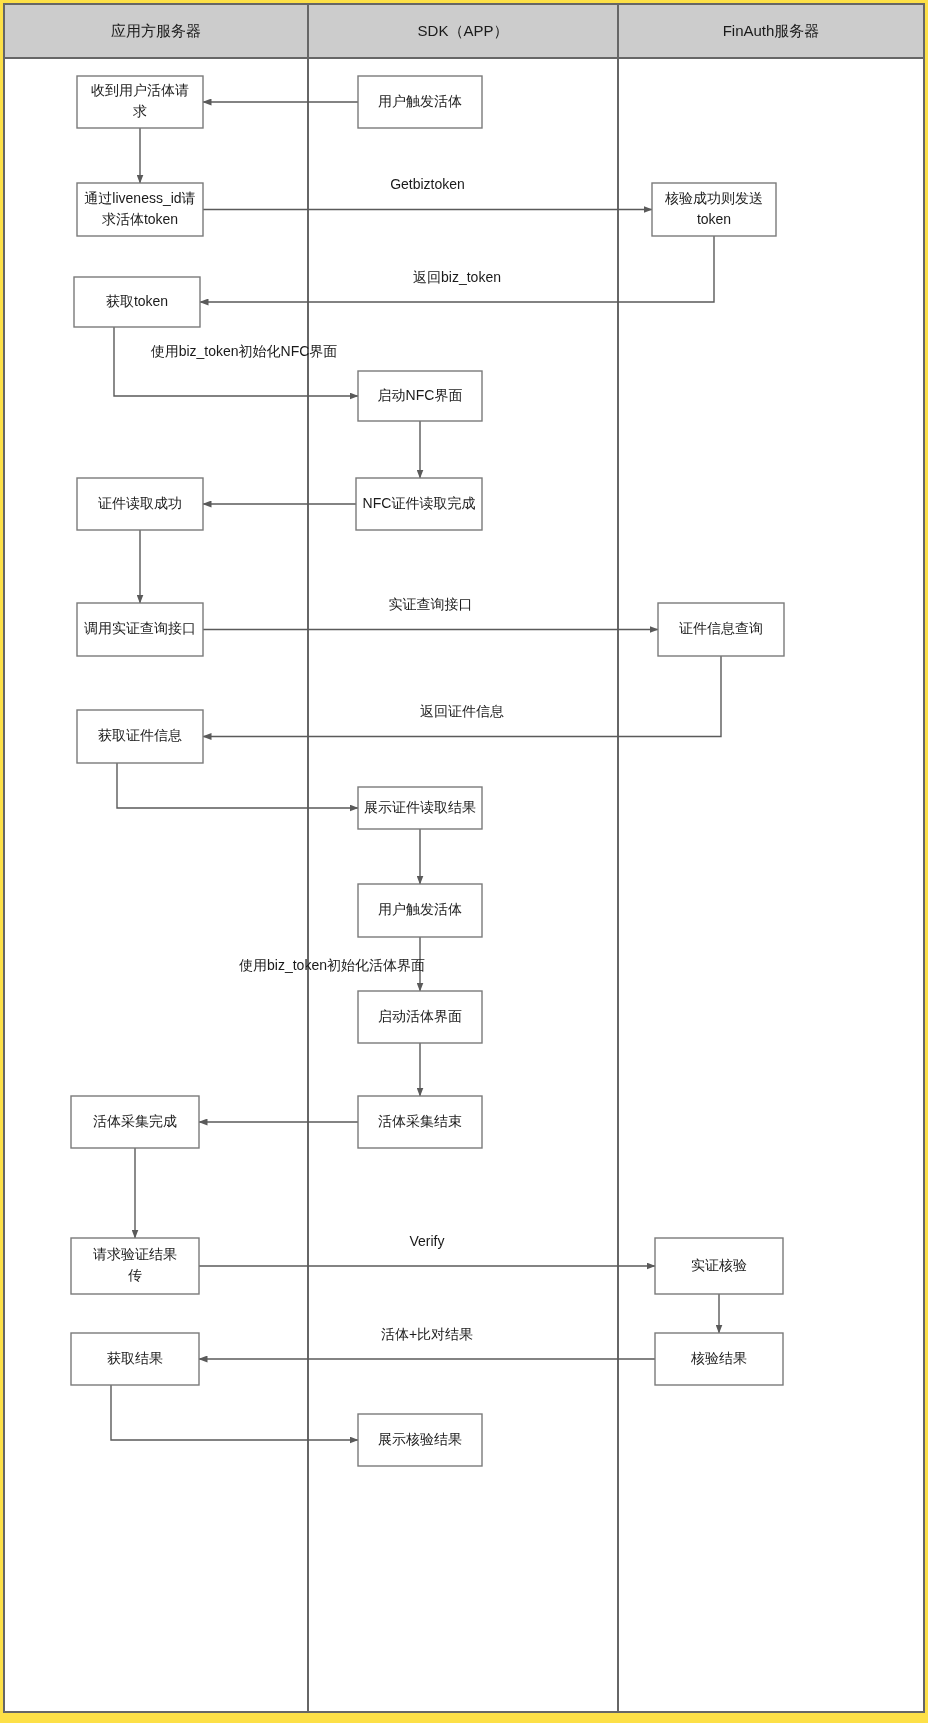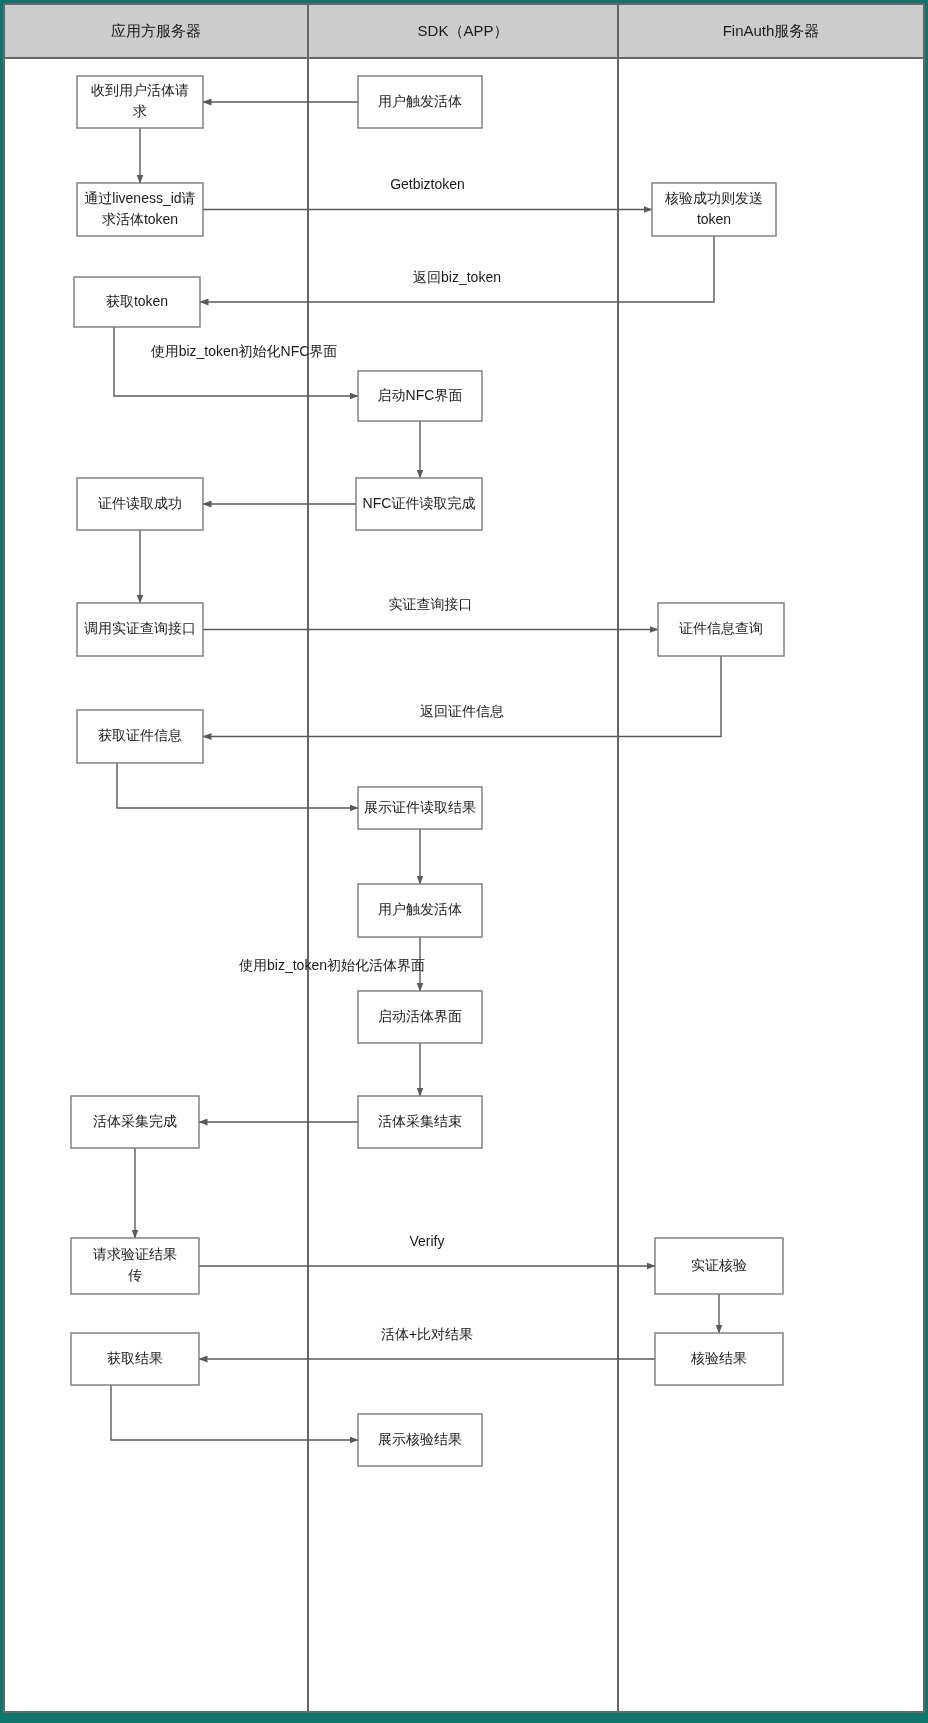--- a/index.html
+++ b/index.html
@@ -7,21 +7,21 @@
     padding: 0;
     background: #ffffff;
   }
   body {
     font-family: "Liberation Sans", "DejaVu Sans", sans-serif;
   }
   #canvas {
     position: relative;
     width: 928px;
     height: 1723px;
-    background: #0f766e;
+    background: #fde047;
     overflow: hidden;
   }
   svg#diagram {
     position: absolute;
     left: 0;
     top: 0;
     width: 928px;
     height: 1723px;
     display: block;
   }

